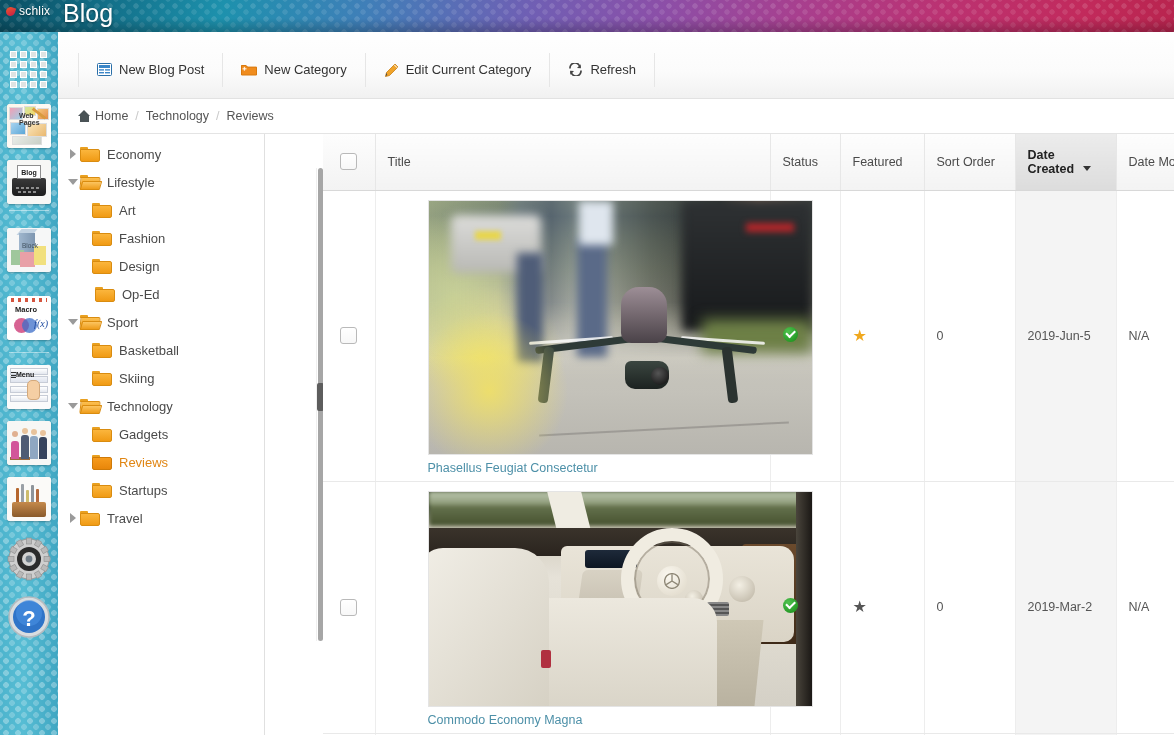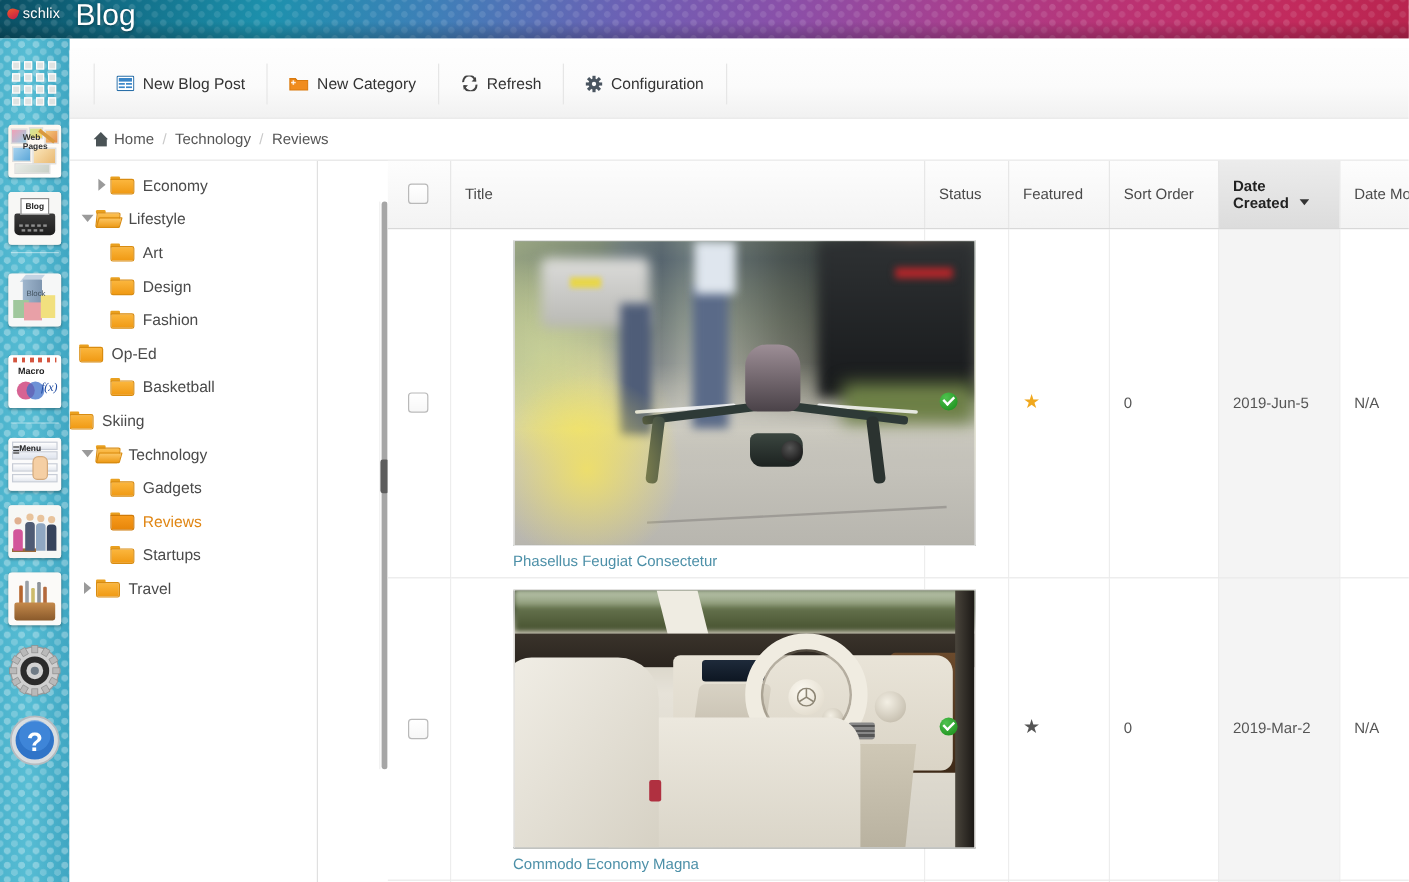--- a/index.html
+++ b/index.html
@@ -600,69 +600,58 @@
       <div class="tb-btn">
         <svg width="16" height="13" viewBox="0 0 16 13">
           <path d="M0.5 2.5 H5 l1.4 1.6 H15.5 V12 H0.5 Z" fill="#f08c1e" stroke="#d97a0e"></path>
           <path d="M0.5 2.5 H5 l1.4 1.6" fill="none" stroke="#d97a0e"></path>
           <rect x="1.5" y="5.2" width="4" height="1.2" fill="#ffffff" opacity=".8"></rect>
           <rect x="2.8" y="3.9" width="1.3" height="3.8" fill="#ffffff" opacity=".8"></rect>
         </svg>
         <span class="tb-label">New Category</span>
       </div>
 
+      <div class="tb-btn">
+        <svg width="15" height="14" viewBox="0 0 15 14">
+          <path d="M11 1 L14 4 L5.5 12.5 L1.5 13.5 L2.5 9.5 Z" fill="#f0a32a" stroke="#c97f12" stroke-width=".8"></path>
+          <path d="M10.2 1.8 L13.2 4.8" stroke="#fff" stroke-width="1"></path>
+          <path d="M1.6 13.4 L3.2 11.8 L2.5 9.5 Z" fill="#4a4a4a"></path>
+        </svg>
+        <span class="tb-label">Edit Current Category</span>
+      </div>
 
       <div class="tb-btn">
         <svg width="15" height="13" viewBox="0 0 15 13">
           <path d="M2 5.5 A5 5 0 0 1 12 4.5" fill="none" stroke="#444" stroke-width="1.7"></path>
           <path d="M13 7.5 A5 5 0 0 1 3 8.5" fill="none" stroke="#444" stroke-width="1.7"></path>
           <path d="M12.6 1.2 L12.9 5.2 L9 4.9 Z" fill="#444"></path>
           <path d="M2.4 11.8 L2.1 7.8 L6 8.1 Z" fill="#444"></path>
         </svg>
         <span class="tb-label">Refresh</span>
       </div>
 
 
-      <div class="tb-btn">
-        <svg width="14" height="14" viewBox="0 0 14 14">
-          <g transform="translate(7,7)" fill="#4a5560">
-            <circle r="4.6"></circle>
-            <g>
-              <rect x="-1.3" y="-7" width="2.6" height="3"></rect>
-              <rect x="-1.3" y="-7" width="2.6" height="3" transform="rotate(45)"></rect>
-              <rect x="-1.3" y="-7" width="2.6" height="3" transform="rotate(90)"></rect>
-              <rect x="-1.3" y="-7" width="2.6" height="3" transform="rotate(135)"></rect>
-              <rect x="-1.3" y="-7" width="2.6" height="3" transform="rotate(180)"></rect>
-              <rect x="-1.3" y="-7" width="2.6" height="3" transform="rotate(225)"></rect>
-              <rect x="-1.3" y="-7" width="2.6" height="3" transform="rotate(270)"></rect>
-              <rect x="-1.3" y="-7" width="2.6" height="3" transform="rotate(315)"></rect>
-            </g>
-            <circle r="1.8" fill="#ffffff"></circle>
-          </g>
-        </svg>
-        <span class="tb-label">Configuration</span>
-      </div>
     </div>
 
   </div>
 
   <div id="crumbbar">
     <span class="crumb">
       <span class="home-ico"></span><span>Home</span>
     </span>
     <span class="crumb sep">/</span>
     <span class="crumb">Technology</span>
     <span class="crumb sep">/</span>
     <span class="crumb">Reviews</span>
   </div>
 
   <div id="tree">
     <div style="padding-top:6px;"></div>
 
-    <div class="node" style="padding-left:20px;">
+    <div class="node" style="padding-left:8px;">
       <span class="twisty">
           <span class="t-r"></span>
         </span>
       <span class="folder">
           <span class="tab"></span>
           <span class="bod"></span>
         </span>
       <span class="nlabel">Economy</span>
     </div>
 
@@ -683,47 +672,58 @@
           <span class="tab"></span>
           <span class="bod"></span>
         </span>
       <span class="nlabel">Art</span>
     </div>
     <div class="node" style="padding-left:34px;">
       <span class="folder">
           <span class="tab"></span>
           <span class="bod"></span>
         </span>
-      <span class="nlabel">Design</span>
+      <span class="nlabel">Fashion</span>
     </div>
     <div class="node" style="padding-left:34px;">
       <span class="folder">
           <span class="tab"></span>
           <span class="bod"></span>
         </span>
-      <span class="nlabel">Fashion</span>
+      <span class="nlabel">Design</span>
+    </div>
+
+    <div class="node" style="padding-left:37px;">
+      <span class="folder">
+          <span class="tab"></span>
+          <span class="bod"></span>
+        </span>
+      <span class="nlabel">Op-Ed</span>
     </div>
 
     <div class="node" style="padding-left:8px;">
-      <span class="folder">
-          <span class="tab"></span>
-          <span class="bod"></span>
-        </span>
-      <span class="nlabel">Op-Ed</span>
-    </div>
-
+      <span class="twisty">
+          <span class="t-d"></span>
+        </span>
+      <span class="folder open">
+          <span class="tab"></span>
+          <span class="bod"></span>
+          <span class="flap"></span>
+        </span>
+      <span class="nlabel">Sport</span>
+    </div>
 
     <div class="node" style="padding-left:34px;">
       <span class="folder">
           <span class="tab"></span>
           <span class="bod"></span>
         </span>
       <span class="nlabel">Basketball</span>
     </div>
-    <div class="node" style="">
+    <div class="node" style="padding-left:34px;">
       <span class="folder">
           <span class="tab"></span>
           <span class="bod"></span>
         </span>
       <span class="nlabel">Skiing</span>
     </div>
 
     <div class="node" style="padding-left:8px;">
       <span class="twisty">
           <span class="t-d"></span>

